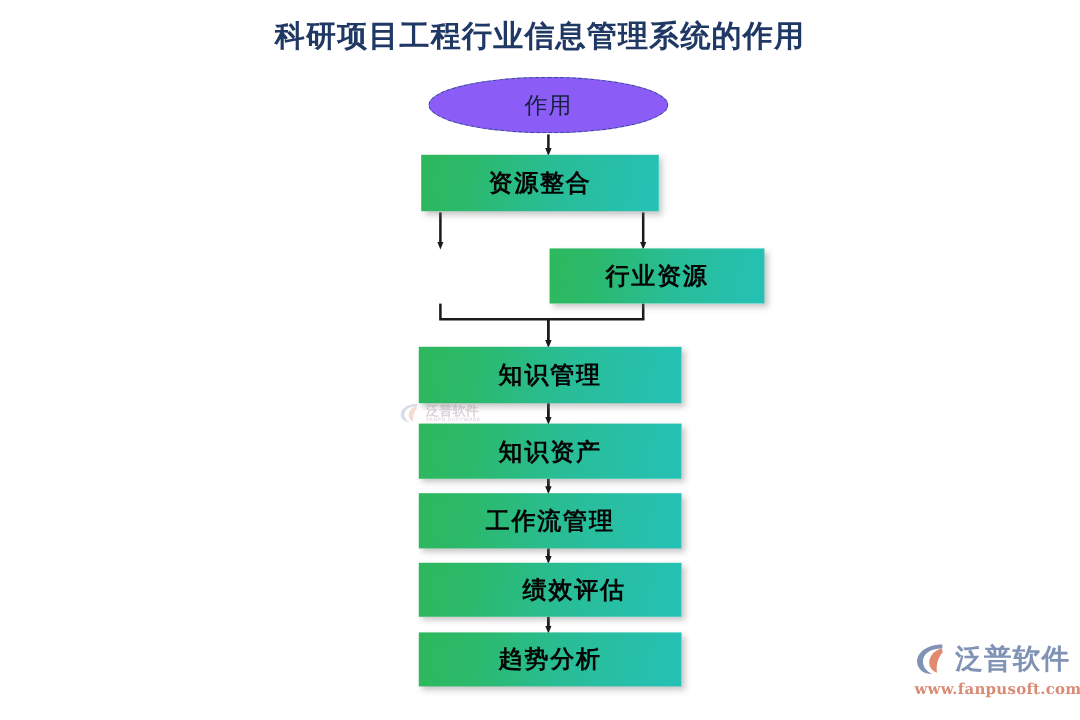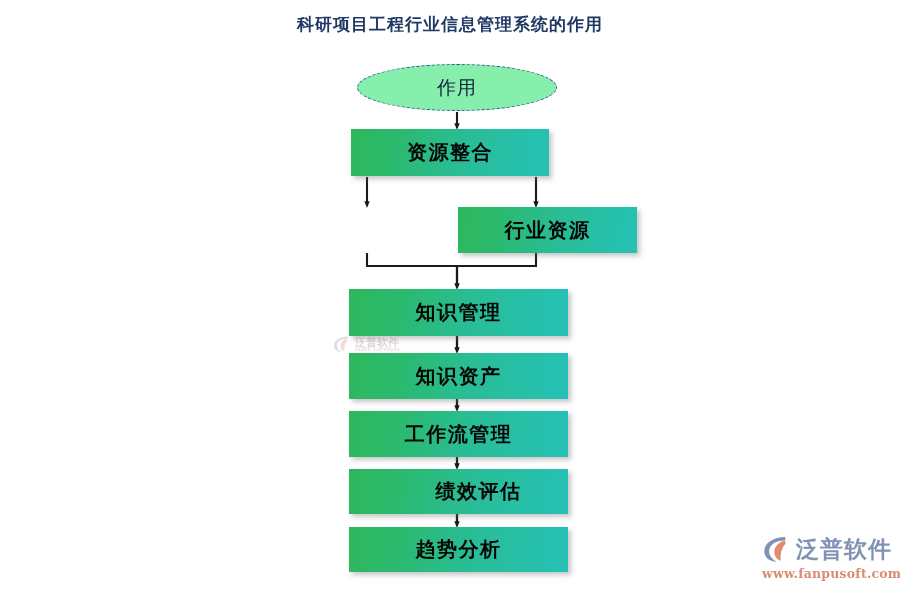--- a/index.html
+++ b/index.html
@@ -16,21 +16,21 @@
   }
 
   
   #page-title {
     position: absolute;
     left: 0;
     top: 13px;
     width: 900px;
     text-align: center;
     font-family: "DejaVu Serif", "Liberation Serif", serif;
-    font-size: 17px;
+    font-size: 25px;
     font-weight: 700;
     letter-spacing: 1px;
     color: #1f3864;
     white-space: nowrap;
   }
 
   
   #diagram {
     position: absolute;
     left: 0;
@@ -41,21 +41,21 @@
 
   
   #start-node {
     position: absolute;
     left: 357px;
     top: 64px;
     width: 200px;
     height: 47px;
     border: 1.6px dashed #2f4f8f;
     border-radius: 50%;
-    background: #86efac;
+    background: #8b5cf6;
     box-sizing: border-box;
     display: flex;
     align-items: center;
     justify-content: center;
   }
   #start-node .node-text {
     font-family: "DejaVu Serif", "Liberation Serif", serif;
     font-size: 19px;
     font-weight: 400;
     color: #15213f;

